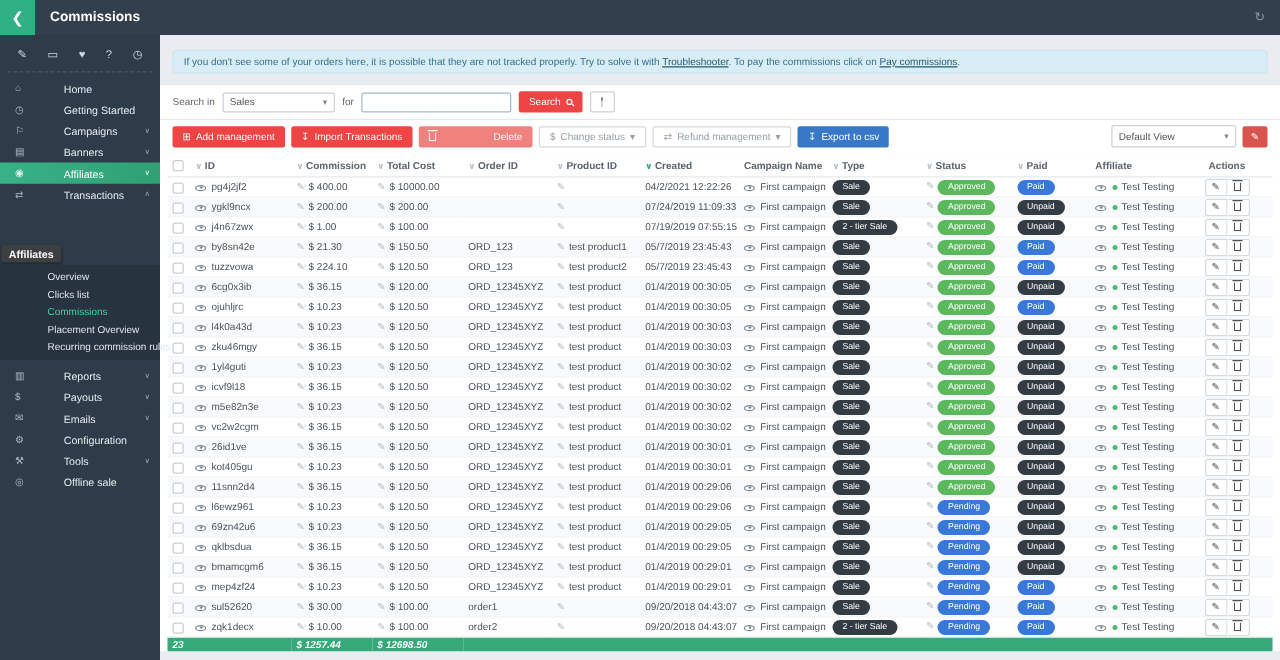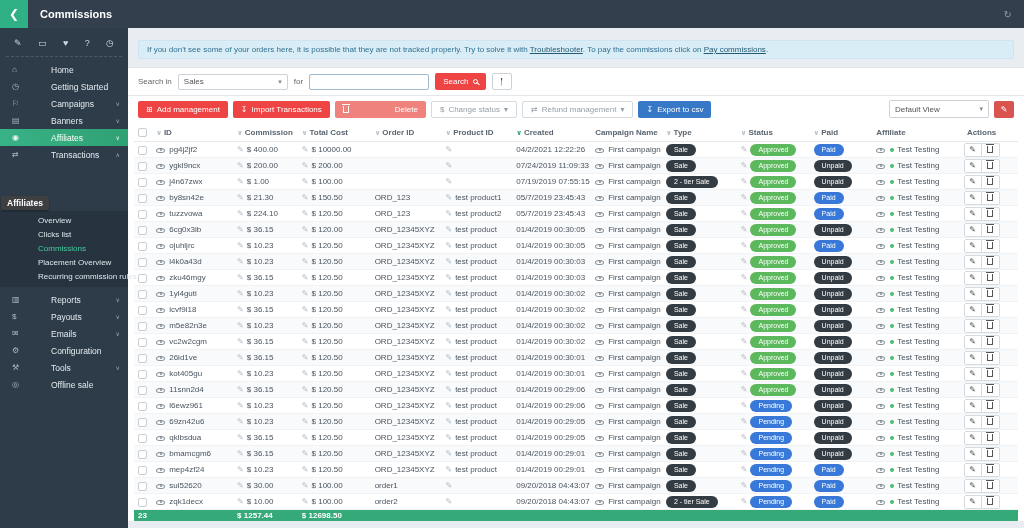--- a/index.html
+++ b/index.html
@@ -116,21 +116,21 @@
   .action-group { display:inline-flex; }
   .action-btn { width:18px; height:14px; background:#fff; border:1px solid #d6dbe0;
     display:inline-flex; align-items:center; justify-content:center; cursor:pointer; color:#555; }
   .action-btn:first-child { border-radius:2px 0 0 2px; }
   .action-btn:last-child { border-radius:0 2px 2px 0; border-left:none; }
   .trash { display:inline-block; width:6px; height:7px; border:1px solid currentColor;
     border-top:none; border-radius:0 0 1px 1px; position:relative; }
   .trash::before { content:''; position:absolute; top:-2px; left:-2px; right:-2px; height:1px;
     background:currentColor; }
   tfoot td { background:#35a978; color:#fff; font-size:8px; font-weight:bold; height:11px;
-    padding:0 4px; }
+    padding:0 4px;font-style:italic; }
   td.c-actions, th.col-actions { text-align:center; }
 </style>
 </head>
 <body>
 
 <div class="topbar">
   <div class="back-btn">❮</div>
   <div class="page-header">
     <span>Commissions</span>
     <span class="spacer"></span>
@@ -218,21 +218,21 @@
     <div class="tooltip">Affiliates</div>
   </div>
 
   <div class="content">
     <div class="alert">
       <span>If you don't see some of your orders here, it is possible that they are not tracked properly. Try to solve it with </span><a>Troubleshooter</a><span>. To pay the commissions click on </span><a>Pay commissions</a><span>.</span>
     </div>
 
     <div class="search-row">
       <label>Search in</label>
-      <div class="select" style="width:110px">
+      <div class="select" style="width:90px">
         <span>Sales</span>
         <span class="caret">▾</span>
       </div>
       <label>for</label>
       <input class="search-input" value="" style="">
       <button class="btn btn-green">
         <span>Search</span>
         <span class="mag"></span>
       </button>
       <button class="btn btn-white">

